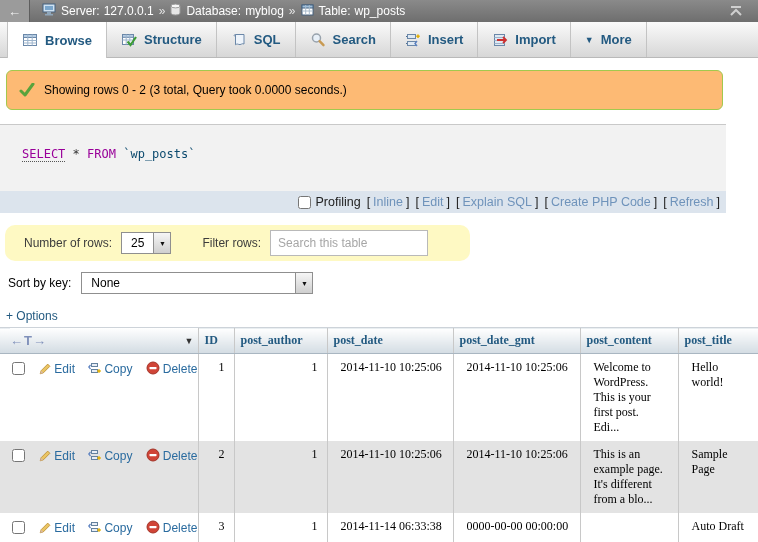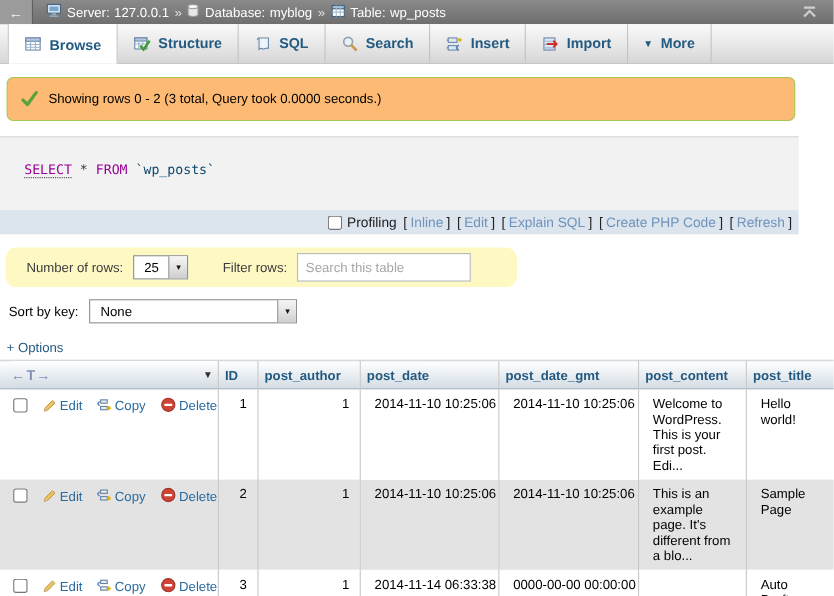--- a/index.html
+++ b/index.html
@@ -48,33 +48,33 @@
   .rowsbar { margin:12px 0 0 5px; width:465px; height:36px; background:#fef9c3;
     border-radius:10px; display:flex; align-items:center; padding-left:19px; gap:9px; color:#3c3c3c; }
   .rowsbar .lbl2 { margin-left:22px; }
   .select { display:inline-flex; align-items:center; height:22px; background:#fff;
     border:1px solid #8f8f8f; cursor:pointer; }
   .select .val { padding:0 9px; color:#000; flex:1; }
   .select .btn { width:17px; align-self:stretch; background:linear-gradient(#f6f6f6,#cfcfcf);
     border-left:1px solid #8f8f8f; display:flex; align-items:center; justify-content:center;
     font-size:7px; color:#111; }
   .sel-rows { min-width:48px; }
-  .sel-sort { width:189px; }
+  .sel-sort { width:232px; }
   .filter-input { width:158px; height:22px; border:1px solid #b9b9b9; padding:12px 7px;
     font-size:12px; font-family:inherit; color:#333; }
   .filter-input::placeholder { color:#a6a6a6; }
   .sortrow { margin:11px 0 0 8px; display:flex; align-items:center; gap:10px; }
   .options { display:inline-block; margin:15px 0 1px 6px; color:#235a81; cursor:pointer; }
 
   
   table { border-collapse:collapse; table-layout:fixed; width:758px; margin-top:3px; }
   th { background:linear-gradient(#ffffff,#d3dce3); border-bottom:1px solid #a9b6c1;
     border-top:1px solid #cdd3d9; color:#235a81; font-weight:bold; text-align:left;
     padding:5px 6px; font-size:12px; height:25px; cursor:pointer; }
-  th + th, td + td { border-left:1px solid #c8c8c8; }
+  th + th, td + td { border-left:1px solid #c8c8c8;font-family:Liberation Serif, serif; }
   .th-actions { display:flex; align-items:center; justify-content:space-between;
     border:none; background:linear-gradient(#ffffff,#d3dce3); height:25px; }
   .reorder { color:#7f90ba; font-size:13px; letter-spacing:1px; cursor:pointer; }
   .sortind { color:#333; font-size:9px; margin-right:4px; cursor:pointer; }
   td { vertical-align:top; padding:6px 13px; font-size:12px; }
   tr.h72 { height:72px; }
   .row-even { background:#e3e3e3; }
   .row-odd { background:#fff; }
   td.num { text-align:right; padding-right:9px; }
   td.date { white-space:nowrap; overflow:hidden; }

